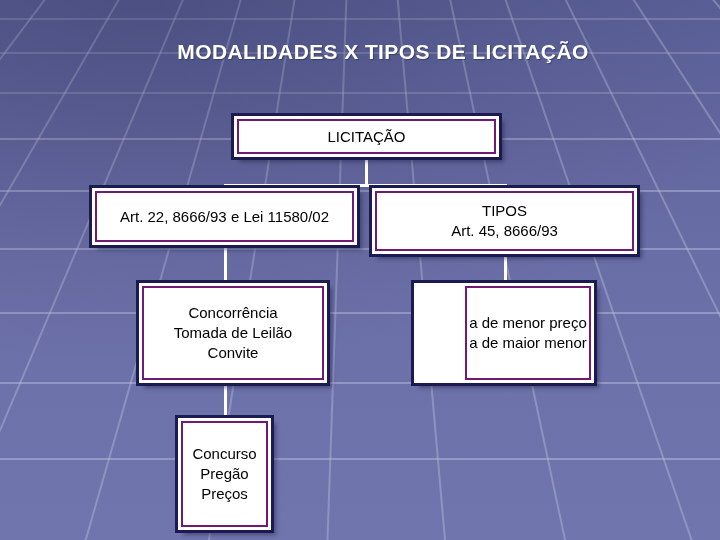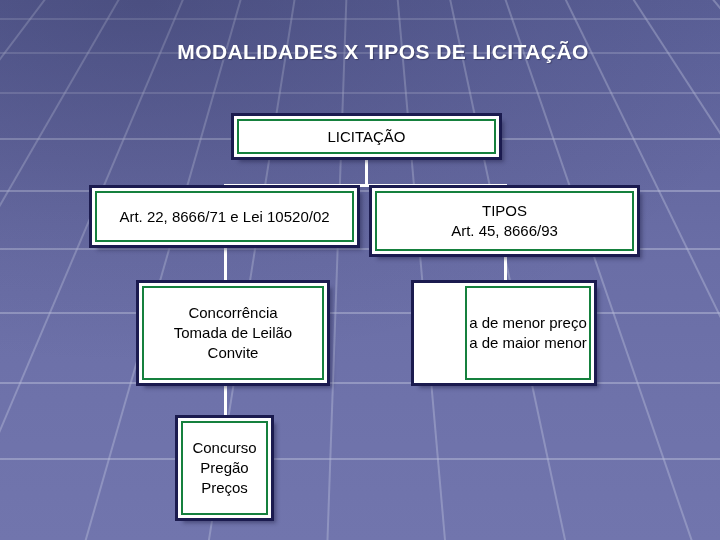--- a/index.html
+++ b/index.html
@@ -104,36 +104,36 @@
     align-items: center;
     justify-content: center;
     text-align: center;
     line-height: 1.32;
     font-size: 15px;
   }
   .node .inner {
     box-sizing: border-box;
     width: 100%;
     height: 100%;
-    border: 2px solid #15803d;
+    border: 2px solid #701a75;
     display: flex;
     flex-direction: column;
     align-items: center;
     justify-content: center;
     padding: 2px 6px;
   }
   .node .line { display: block; white-space: nowrap; }
 
   
   #node-licitacao   { left: 234px; top: 116px; width: 265px; height: 41px; }
   #node-modalidades { left: 92px;  top: 188px; width: 265px; height: 57px; }
   #node-tipos       { left: 372px; top: 188px; width: 265px; height: 66px; }
   #node-modal-list  { left: 139px; top: 283px; width: 188px; height: 100px; }
   #node-tipos-list  { left: 414px; top: 283px; width: 180px; height: 100px; padding-left: 48px; }
-  #node-extra-list  { left: 178px; top: 418px; width: 93px;  height: 100px; }
+  #node-extra-list  { left: 178px; top: 418px; width: 93px;  height: 112px; }
 </style>
 </head>
 <body>
 
 <div id="slide">
 
   <div class="bg-base"></div>
   <div id="grid-layer" style="position: absolute; left: 0px; top: 0px; width: 720px; height: 540px; overflow: hidden;">
       <div class="grid-h faint" style="top: 18px;"></div>
       <div class="grid-h faint" style="top: 52px;"></div>
@@ -175,21 +175,21 @@
   <div class="conn v" style="left:224px; top:383px; height:37px;"></div>
 
   <div class="node" id="node-licitacao">
     <div class="inner">
       <span class="line">LICITAÇÃO</span>
     </div>
   </div>
 
   <div class="node" id="node-modalidades">
     <div class="inner">
-      <span class="line">Art. 22, 8666/71 e Lei 10520/02</span>
+      <span class="line">Art. 22, 8666/93 e Lei 11580/02</span>
     </div>
   </div>
 
   <div class="node" id="node-tipos">
     <div class="inner">
       <span class="line">TIPOS</span>
       <span class="line">Art. 45, 8666/93</span>
     </div>
   </div>
 

